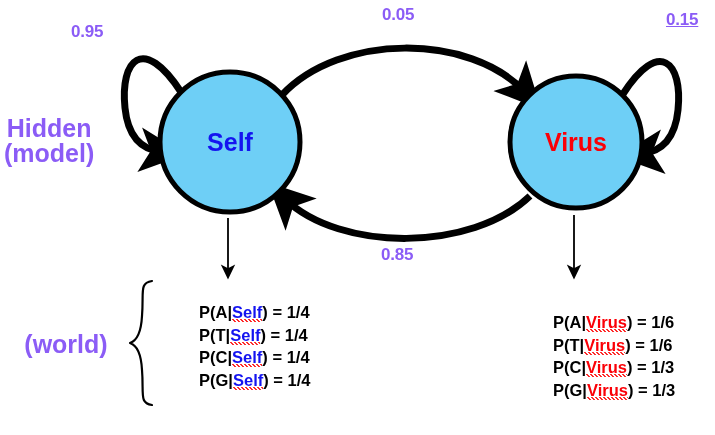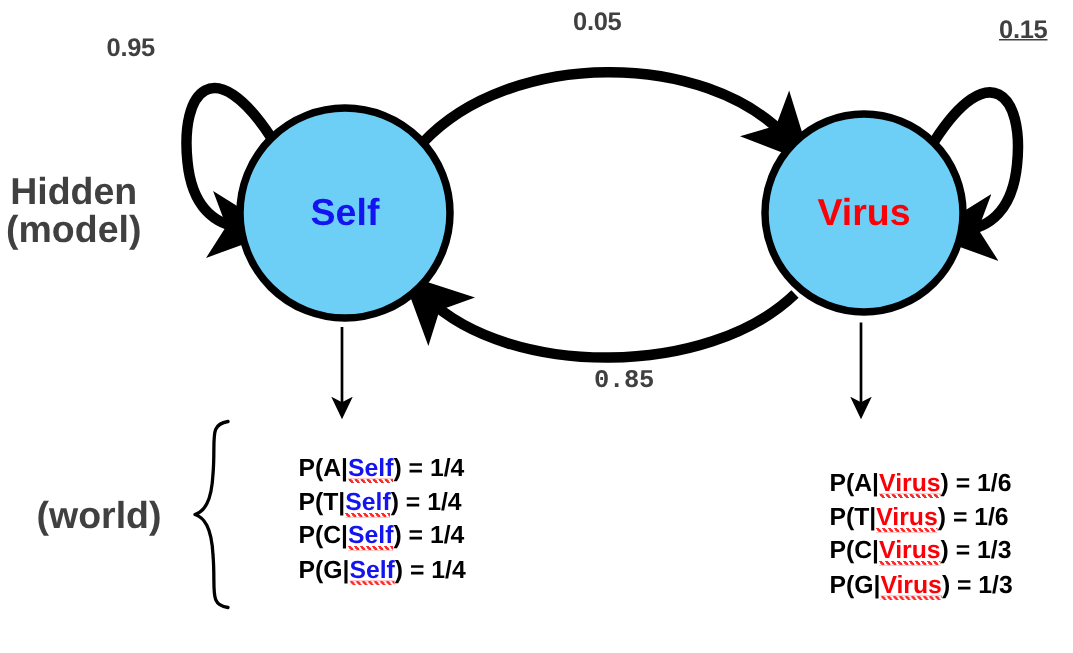--- a/index.html
+++ b/index.html
@@ -21,33 +21,33 @@
   #diagram-svg {
     position: absolute;
     left: 0;
     top: 0;
     width: 715px;
     height: 435px;
   }
   .lbl {
     position: absolute;
     font-weight: bold;
-    color: #404040;
+    color: #8b5cf6;
     white-space: nowrap;
     line-height: 1.0;
   }
   
   .prob {
     font-size: 17px;
     letter-spacing: -0.2px;
   }
   #prob-self-self  { left: 71px;  top: 23px; }
   #prob-self-virus { left: 382px; top: 6px;  }
   #prob-virus-virus{ left: 666px; top: 11px; text-decoration: underline; }
-  #prob-virus-self { left: 396px; top: 246px; font-family: Liberation Mono, monospace;}
+  #prob-virus-self { left: 381px; top: 246px;}
 
   
   .side-label {
     font-size: 25px;
     text-align: center;
   }
   #hidden-label  { left: 4px; top: 116px; }
   #observed-label{ left: 0px; top: 332px; width: 132px; }
   .side-label .ln { display: block; }
 

